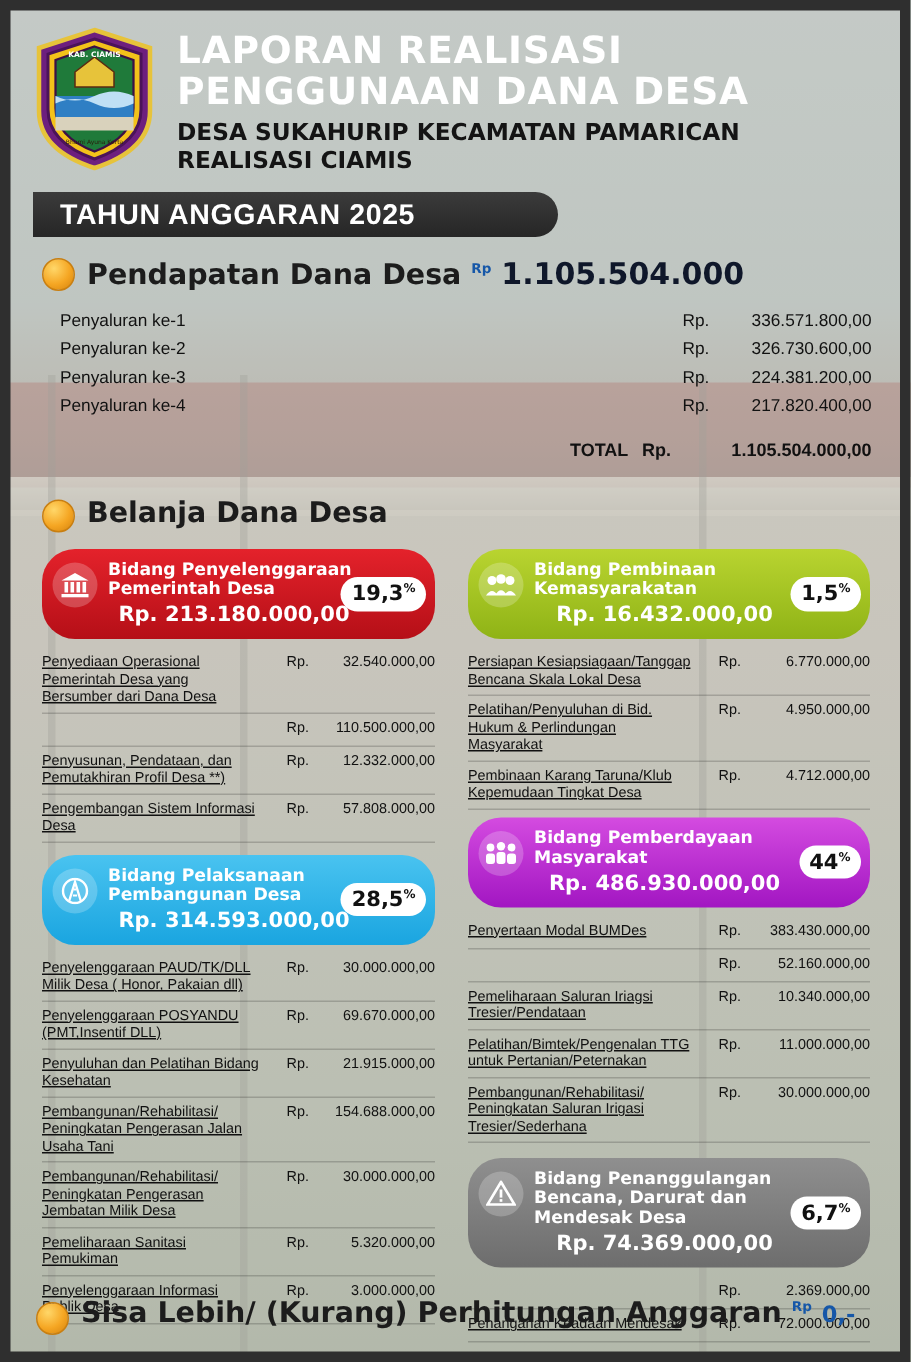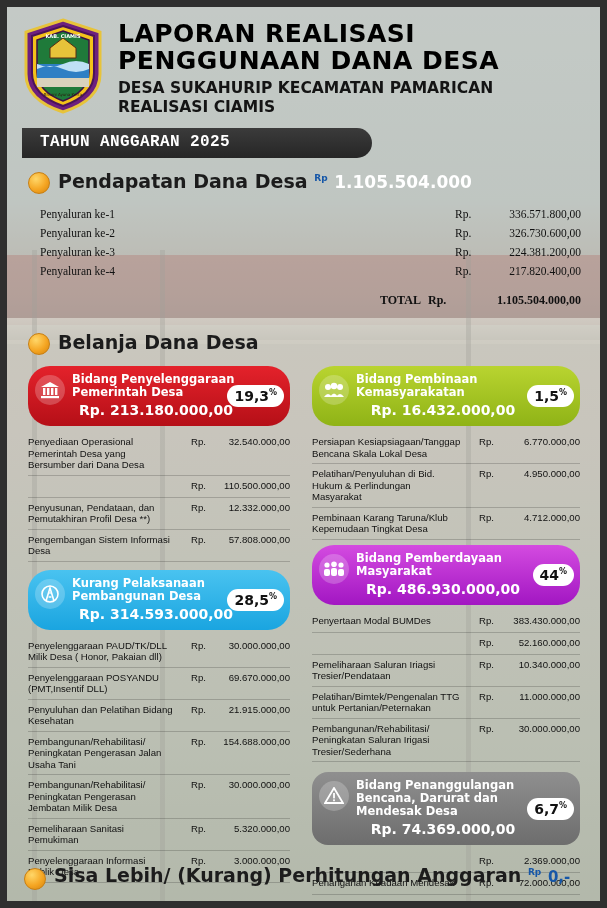--- a/index.html
+++ b/index.html
@@ -52,62 +52,62 @@
   
   .header { position:absolute; left:22px; top:18px; right:22px; height:112px; }
   .logo {
     position:absolute; left:0; top:0; width:82px; height:96px;
   }
   .logo svg { display:block; }
   .titleblock { position:absolute; left:96px; top:2px; }
   .t1 {
     font-family:"DejaVu Sans", sans-serif;
     font-weight:bold; font-size:25px; line-height:27px;
-    letter-spacing:.5px; color:#000000;
+    letter-spacing:.5px; color:#ffffff;
   }
   .t2 {
     font-family:"DejaVu Sans", sans-serif;
     font-weight:bold; font-size:15.5px; line-height:19px;
     color:#141414; margin-top:5px;
   }
 
   
   .yearbar {
     position:absolute; left:22px; top:128px; width:350px; height:30px;
     background:linear-gradient(180deg,#3b3b3b,#262626);
     border-radius:0 15px 15px 0;
   }
   .yearbar span {
     position:absolute; left:18px; top:5px;
-    color:#fff; font-family:Liberation Mono, monospace;
-    font-weight:bold; font-size:16px; letter-spacing:.4px;
+    color:#fff; font-family:Liberation Sans, sans-serif;
+    font-weight:bold; font-size:19px; letter-spacing:.4px;
   }
 
   
   .sec { position:absolute; }
   .coin {
     position:absolute; left:0; top:2px; width:22px; height:22px; border-radius:50%;
     background:radial-gradient(circle at 35% 30%, #ffd769 0%, #f5a623 55%, #d4820d 100%);
     border:1px solid #c87f12;
   }
   .sec-title {
     position:absolute; left:30px; top:0;
     font-family:"DejaVu Sans", sans-serif;
     font-weight:bold; font-size:19px; color:#1c1c1c; white-space:nowrap;
   }
   .rpsmall {
     font-size:9px; color:#1657a8; vertical-align:super; font-weight:bold;
   }
   .bluebig {
-    color:#ffffff; font-family:"DejaVu Sans", sans-serif;
-    font-weight:bold; font-size:17px;
-  }
-
-  
-  .penyaluran { position:absolute; left:40px; top:208px; width:530px; font-size:11.5px; color:#111;font-family:Liberation Serif, serif; }
+    color:#0f172a; font-family:"DejaVu Sans", sans-serif;
+    font-weight:bold; font-size:20px;
+  }
+
+  
+  .penyaluran { position:absolute; left:40px; top:208px; width:530px; font-size:11.5px; color:#111; }
   .penyaluran .row { position:relative; height:19px; }
   .penyaluran .lbl { position:absolute; left:0; top:0; }
   .penyaluran .rp  { position:absolute; left:415px; top:0; }
   .penyaluran .val { position:absolute; left:446px; top:0; text-align:right; width:95px; }
   .totalrow { position:relative; height:20px; margin-top:9px; font-weight:bold; font-size:12px; }
   .totalrow .tl { position:absolute; left:340px; }
   .totalrow .tr { position:absolute; left:388px; }
   .totalrow .tv { position:absolute; left:420px; width:121px; text-align:right; }
 
   
@@ -116,21 +116,21 @@
 
   
   .pill {
     position:relative; border-radius:22px; padding:7px 10px 8px 44px;
     color:#fff; margin-bottom:6px; min-height:52px;
   }
   .pill.red    { background:linear-gradient(180deg,#e4222b,#b50f17); }
   .pill.blue   { background:linear-gradient(180deg,#49c3f0,#1aa5e0); }
   .pill.green  { background:linear-gradient(180deg,#b9d430,#8fb316); }
   .pill.purple { background:linear-gradient(180deg,#d44be0,#a216c2); }
-  .pill.grey   { background:linear-gradient(180deg,#8f8f8f,#6d6d6d);border-radius:16px; }
+  .pill.grey   { background:linear-gradient(180deg,#8f8f8f,#6d6d6d); }
   .pill .picon {
     position:absolute; left:7px; top:9px; width:30px; height:30px; border-radius:50%;
     background:rgba(255,255,255,.22);
     display:flex; align-items:center; justify-content:center;
   }
   .pill .ptitle {
     font-family:"DejaVu Sans", sans-serif;
     font-weight:bold; font-size:11.5px; line-height:13px; padding-right:42px;
   }
   .pill .pamount {
@@ -141,21 +141,21 @@
     position:absolute; right:6px; top:50%; transform:translateY(-50%);
     background:#fff; color:#111; border-radius:12px; padding:3px 7px;
     font-family:"DejaVu Sans", sans-serif; font-weight:bold; font-size:14px;
   }
   .pill .pct sup { font-size:8px; }
 
   
   .items { font-size:9.6px; color:#111; line-height:11.5px; }
   .items .it { position:relative; padding:4px 0 4px 0; border-bottom:1px solid rgba(0,0,0,.18); min-height:22px; }
   .items .it:last-child { border-bottom:1px solid rgba(0,0,0,.18); }
-  .items .nm { display:block; padding-right:116px; }
+  .items .nm { display:block; padding-right:116px;text-decoration:underline; }
   .items .rp { position:absolute; right:84px; top:4px; }
   .items .vl { position:absolute; right:0; top:4px; width:80px; text-align:right; }
 
   
   .items.right .nm { padding-right:118px; }
   .items.right .rp { right:86px; }
   .items.right .vl { width:82px; }
 
   
   .footer { position:absolute; left:24px; bottom:22px; }
@@ -288,21 +288,21 @@
     </div>
 
     <div class="pill blue" style="margin-top:8px;">
       <div class="picon">
         <svg width="20" height="18" viewBox="0 0 20 18">
             <circle cx="10" cy="9" r="8" fill="none" stroke="#fff" stroke-width="1.6"></circle>
             <path d="M6 16 L10 3 L14 16" fill="none" stroke="#fff" stroke-width="1.6"></path>
             <path d="M9.2 8 h1.6 M8.6 12 h2.8" stroke="#fff" stroke-width="1.4"></path>
           </svg>
       </div>
-      <div class="ptitle">Kurang Pelaksanaan Pembangunan Desa</div>
+      <div class="ptitle">Bidang Pelaksanaan Pembangunan Desa</div>
       <div class="pamount">Rp. 314.593.000,00</div>
       <div class="pct"><span>28,5</span><sup>%</sup></div>
     </div>
 
     <div class="items">
       <div class="it">
         <span class="nm">Penyelenggaraan PAUD/TK/DLL Milik Desa ( Honor, Pakaian dll)</span>
         <span class="rp">Rp.</span>
         <span class="vl">30.000.000,00</span>
       </div>

